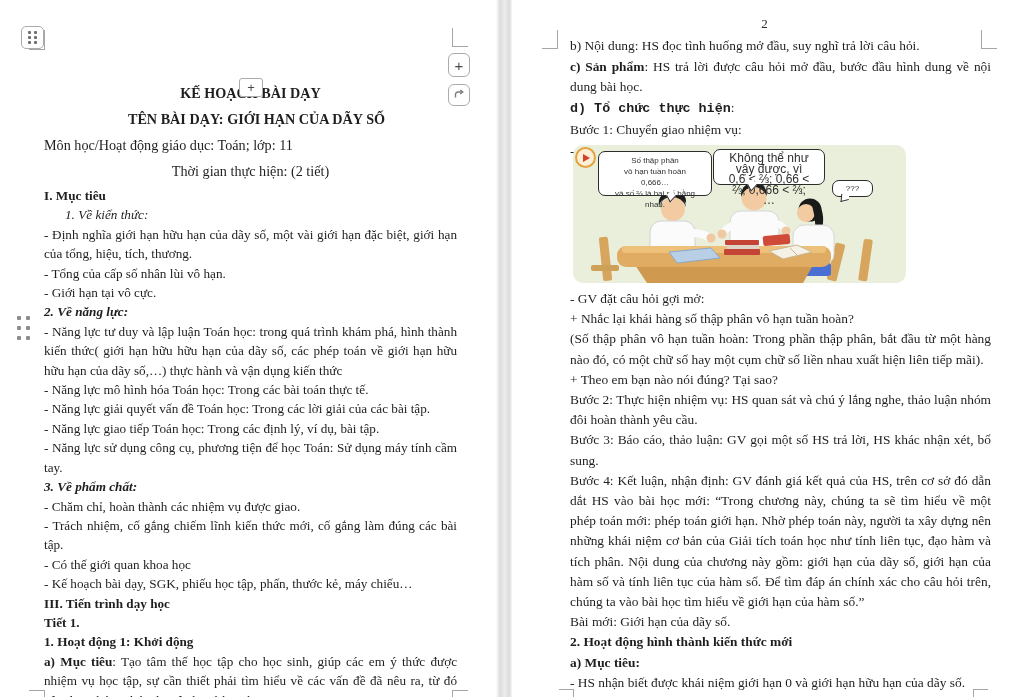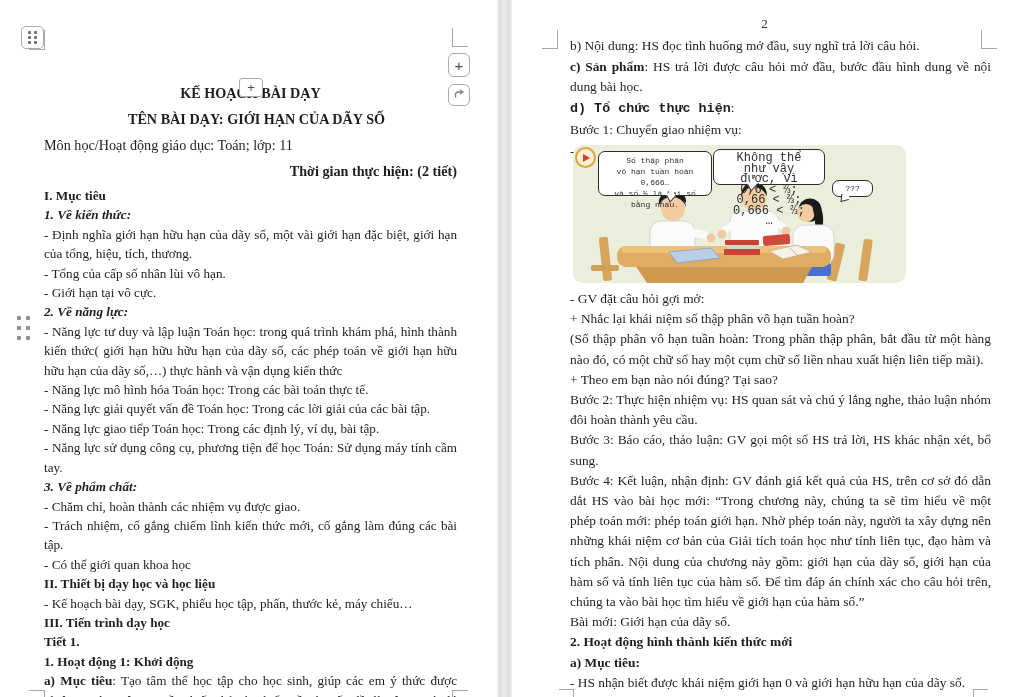--- a/index.html
+++ b/index.html
@@ -50,21 +50,21 @@
   
   #scene{position:absolute;left:573px;top:145px;width:333px;height:138px;
     background:#e9efda;border-radius:10px;overflow:visible;}
   #scene svg{position:absolute;left:0;top:0;}
   #play-btn{position:absolute;left:2px;top:2px;width:21px;height:21px;border-radius:50%;
     background:#fbf0d6;border:2px solid #e2a23e;box-sizing:border-box;
     display:flex;align-items:center;justify-content:center;cursor:pointer;}
   #play-btn b{width:0;height:0;border-top:4.5px solid transparent;border-bottom:4.5px solid transparent;
     border-left:7.5px solid #d2432c;margin-left:2px;}
   .bubble{position:absolute;background:#fff;border:1.4px solid #2c2c2c;border-radius:7px;
-    font-family:Liberation Mono, monospace;font-size:8px;line-height:11px;
+    font-family:Liberation Sans, sans-serif;font-size:8px;line-height:11px;
     color:#2f2f2f;text-align:center;padding:3px 12px;box-sizing:border-box;}
   .bubble .tail{position:absolute;width:7px;height:7px;background:#fff;
     border-right:1.4px solid #2c2c2c;border-bottom:1.4px solid #2c2c2c;
     transform:rotate(62deg) skew(18deg);}
   #bubble-1{left:25px;top:6px;width:114px;height:45px;}
   #bubble-1 .tail{left:68px;bottom:-5px;}
   #bubble-2{left:140px;top:4px;width:112px;height:36px;font-size:12px;line-height:10.5px;}
   #bubble-2 .tail{left:34px;bottom:-5px;}
   #bubble-3{left:259px;top:35px;width:41px;height:17px;padding-top:2px;}
   #bubble-3 .tail{left:8px;bottom:-5px;transform:rotate(95deg) skew(18deg);}
@@ -77,39 +77,38 @@
   <div id="page-left" class="page">
     <div class="mark tl" style="left:29px;top:30px;width:15px;height:19px;"></div>
     <div class="mark tr" style="left:452px;top:28px;width:15px;height:18px;"></div>
     <div class="mark bl" style="left:29px;top:690px;width:15px;height:7px;"></div>
     <div class="mark br" style="left:452px;top:690px;width:15px;height:7px;"></div>
 
     <div id="left-title-block" class="doc-block">
         <div class="para" style="text-align: center;"><span style="font-weight: bold;">KẾ HOẠCH BÀI DẠY</span></div>
         <div class="para" style="text-align: center;"><span style="font-weight: bold; margin-left: 12px;">TÊN BÀI DẠY: GIỚI HẠN CỦA DÃY SỐ</span></div>
         <div class="para" style="text-align: left;"><span>Môn học/Hoạt động giáo dục: Toán; lớp: 11</span></div>
-        <div class="para" style="text-align: right; font-weight: bold;"><span>Thời gian thực hiện: (2 tiết)</span></div>
+        <div class="para" style="text-align: center;"><span>Thời gian thực hiện: (2 tiết)</span></div>
       </div>
     <div id="left-body-block" class="doc-block">
         <div class="para"><span style="font-weight: bold;">I. Mục tiêu</span></div>
-        <div class="para"><span style="font-weight: bold; font-style: italic;">1. Về kiến thức:</span></div>
+        <div class="para"><span style="font-weight: normal; font-style: italic; margin-left: 21px;">1. Về kiến thức:</span></div>
         <div class="para"><span>-  Định nghĩa giới hạn hữu hạn của dãy số, một vài giới hạn đặc biệt, giới hạn của tổng, hiệu, tích, thương.</span></div>
         <div class="para"><span>-  Tổng của cấp số nhân lùi vô hạn.</span></div>
         <div class="para"><span>-  Giới hạn tại vô cực.</span></div>
         <div class="para"><span style="font-weight: bold; font-style: italic;">2. Về năng lực:</span></div>
         <div class="para"><span>- Năng lực tư duy và lập luận Toán học: trong quá trình khám phá, hình thành kiến thức( giới hạn hữu hữu hạn của dãy số, các phép toán về giới hạn hữu hữu hạn của dãy số,…) thực hành và vận dụng kiến thức</span></div>
         <div class="para"><span>- Năng lực mô hình hóa Toán học: Trong các bài toán thực tế.</span></div>
         <div class="para"><span>- Năng lực giải quyết vấn đề Toán học: Trong các lời giải của các bài tập.</span></div>
         <div class="para"><span>- Năng lực giao tiếp Toán học: Trong các định lý, ví dụ, bài tập.</span></div>
         <div class="para"><span>- Năng lực sử dụng công cụ, phương tiện để học Toán: Sử dụng máy tính cầm tay.</span></div>
         <div class="para"><span style="font-weight: bold; font-style: italic;">3. Về phẩm chất:</span></div>
         <div class="para"><span>- Chăm chỉ, hoàn thành các nhiệm vụ được giao.</span></div>
         <div class="para"><span>- Trách nhiệm, cố gắng chiếm lĩnh kiến thức mới, cố gắng làm đúng các bài tập.</span></div>
         <div class="para"><span>-  Có thế giới quan khoa học</span></div>
-        <div class="para"><span style="font-weight: bold;">II.  Thiết bị dạy học và học liệu</span></div>
         <div class="para"><span>- Kế hoạch bài dạy, SGK, phiếu học tập, phấn, thước kẻ, máy chiếu…</span></div>
         <div class="para"><span style="font-weight: bold; margin-top: 48px;">III. Tiến trình dạy học</span></div>
         <div class="para"><span style="font-weight: bold;">Tiết 1.</span></div>
         <div class="para"><span style="font-weight: bold;">1. Hoạt động 1: Khởi động</span></div>
         <div class="para"><span style="font-weight: bold;">a) Mục tiêu</span><span>: Tạo tâm thế học tập cho học sinh, giúp các em ý thức được nhiệm vụ học tập, sự cần thiết phải tìm hiểu về các vấn đề đã nêu ra, từ đó gây được hứng thú với việc học bài mới.</span></div>
       </div>
   </div>
 
   <div id="page-gap"></div>
 
@@ -123,21 +122,21 @@
   <div id="page-number">2</div>
   <div id="right-body-a" class="doc-block">
       <div class="para"><span style="font-weight: normal;">b) Nội dung</span><span>: HS đọc tình huống mở đầu, suy nghĩ trả lời câu hỏi.</span></div>
       <div class="para"><span style="font-weight: bold;">c) Sản phẩm</span><span>: HS trả lời được câu hỏi mở đầu, bước đầu hình dung về nội dung bài học.</span></div>
       <div class="para"><span style="font-weight: bold; font-family: Liberation Mono, monospace;">d) Tổ chức thực hiện</span><span>:</span></div>
       <div class="para"><span>Bước 1: Chuyển giao nhiệm vụ:</span></div>
       <div class="para"><span>- GV yêu cầu HS đọc tình huống mở đầu:</span></div>
     </div>
   <div id="right-body-b" class="doc-block">
       <div class="para"><span>- GV đặt câu hỏi gợi mở:</span></div>
-      <div class="para"><span>+ Nhắc lại khái niệm số thập phân vô hạn tuần hoàn?</span></div>
+      <div class="para"><span>+ Nhắc lại khái hàng số thập phân vô hạn tuần hoàn?</span></div>
       <div class="para"><span>(Số thập phân vô hạn tuần hoàn: Trong phần thập phân, bắt đầu từ một hàng nào đó, có một chữ số hay một cụm chữ số liền nhau xuất hiện liên tiếp mãi).</span></div>
       <div class="para"><span>+ Theo em bạn nào nói đúng? Tại sao?</span></div>
       <div class="para"><span>Bước 2: Thực hiện nhiệm vụ: HS quan sát và chú ý lắng nghe, thảo luận nhóm đôi hoàn thành yêu cầu.</span></div>
       <div class="para"><span>Bước 3: Báo cáo, thảo luận: GV gọi một số HS trả lời, HS khác nhận xét, bổ sung.</span></div>
       <div class="para"><span>Bước 4: Kết luận, nhận định: GV đánh giá kết quả của HS, trên cơ sở đó dẫn dắt HS vào bài học mới: “Trong chương này, chúng ta sẽ tìm hiểu về một phép toán mới: phép toán giới hạn. Nhờ phép toán này, người ta xây dựng nên những khái niệm cơ bản của Giải tích toán học như tính liên tục, đạo hàm và tích phân. Nội dung của chương này gồm: giới hạn của dãy số, giới hạn của hàm số và tính liên tục của hàm số. Để tìm đáp án chính xác cho câu hỏi trên, chúng ta vào bài học tìm hiểu về giới hạn của hàm số.”</span></div>
       <div class="para"><span style="font-weight: normal;">Bài mới: Giới hạn của dãy số.</span></div>
       <div class="para"><span style="font-weight: bold;">2. Hoạt động hình thành kiến thức mới</span></div>
       <div class="para"><span style="font-weight: bold;">a) Mục tiêu:</span></div>
       <div class="para"><span> - HS nhận biết được khái niệm giới hạn 0 và giới hạn hữu hạn của dãy số.</span></div>
     </div>

